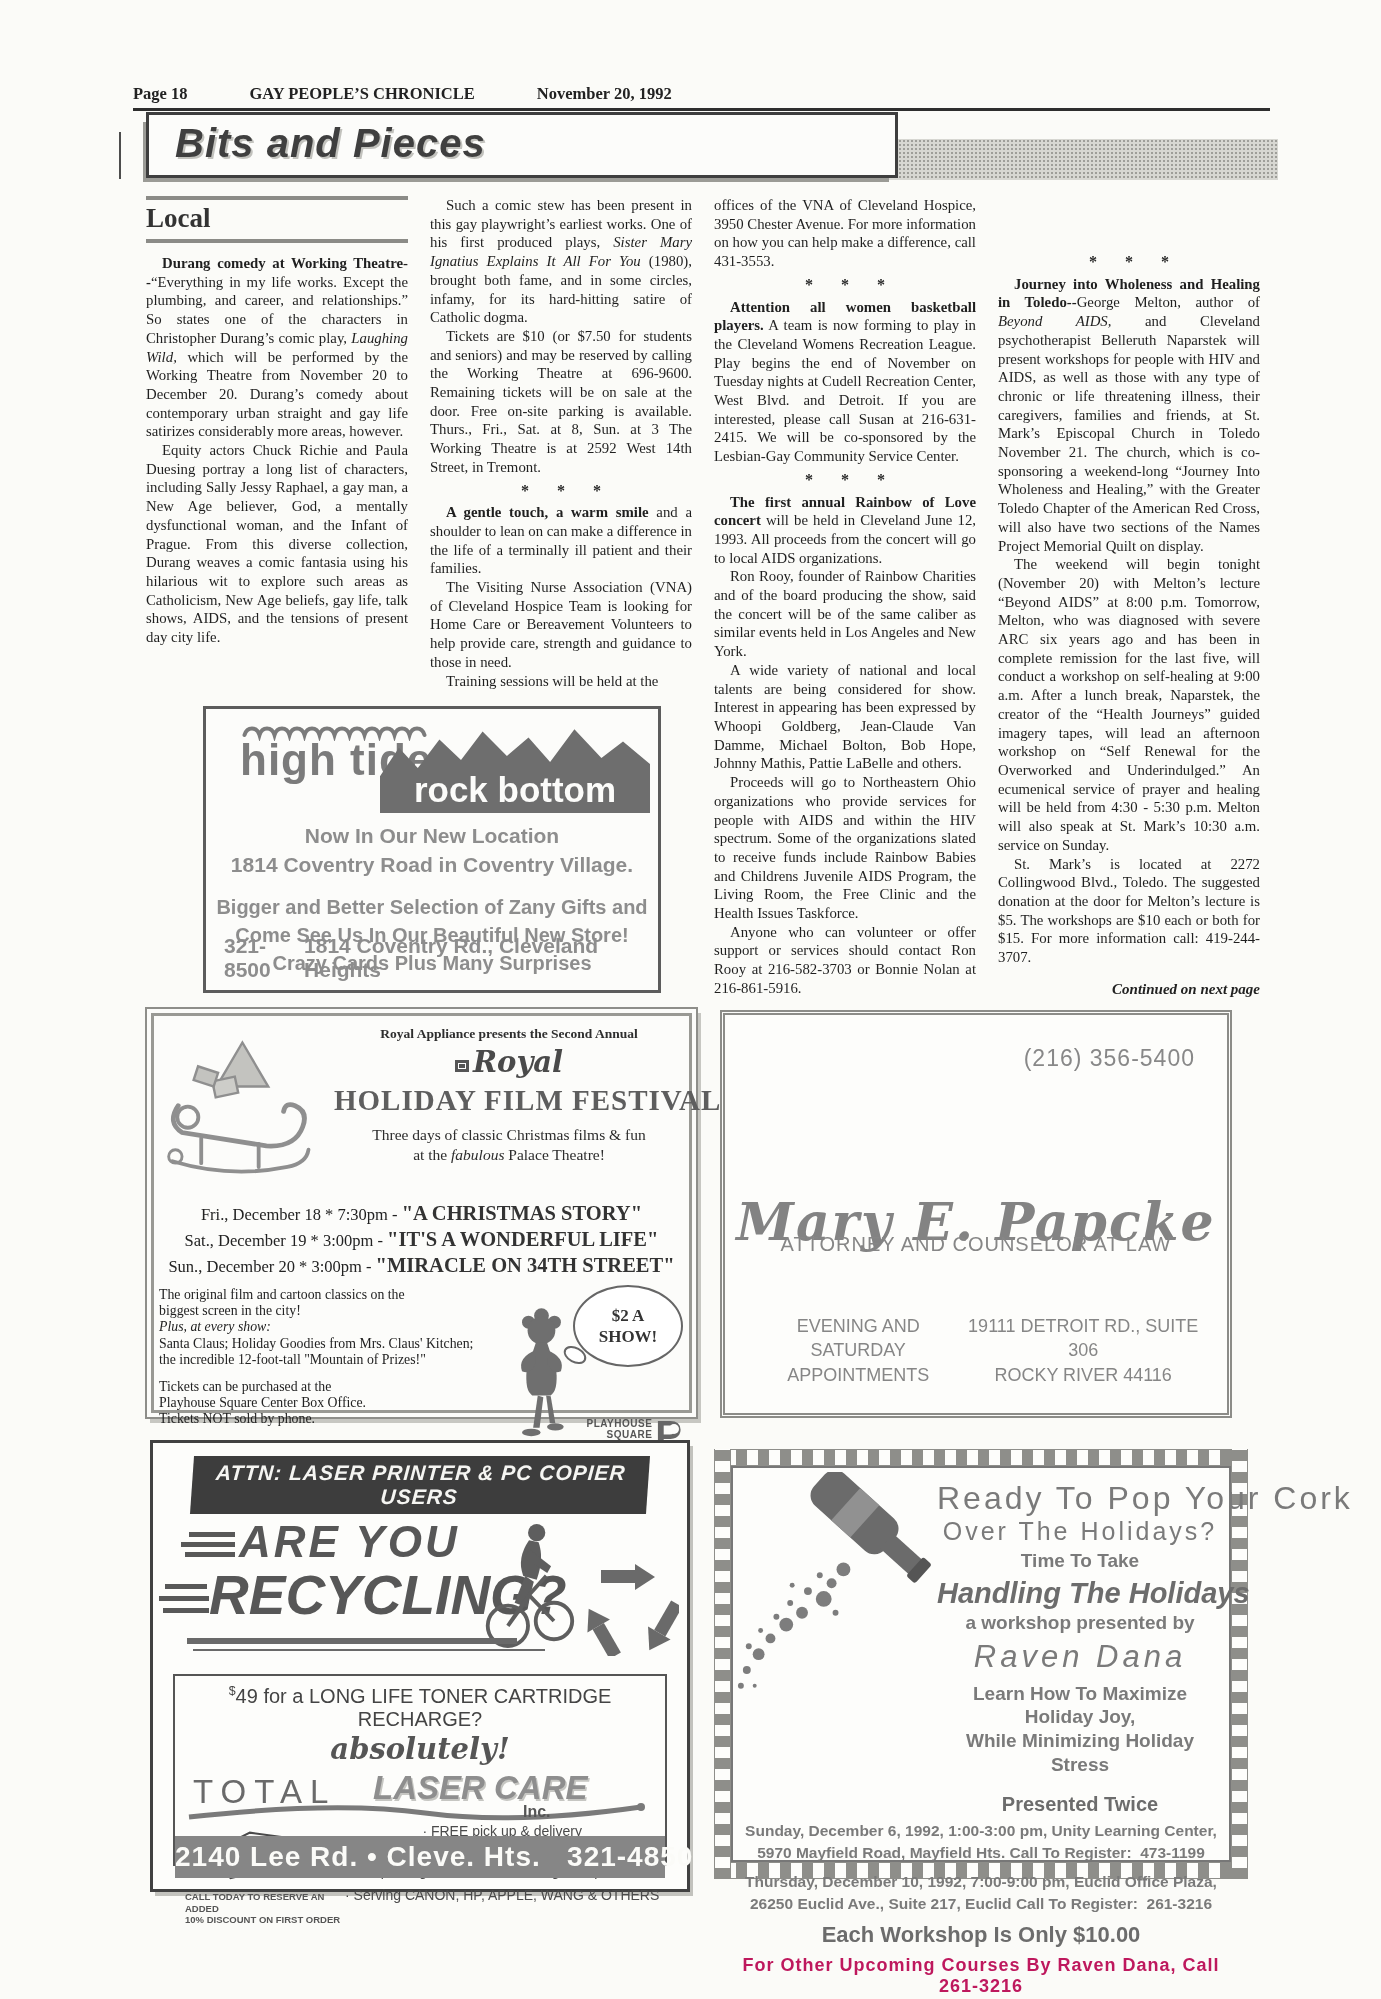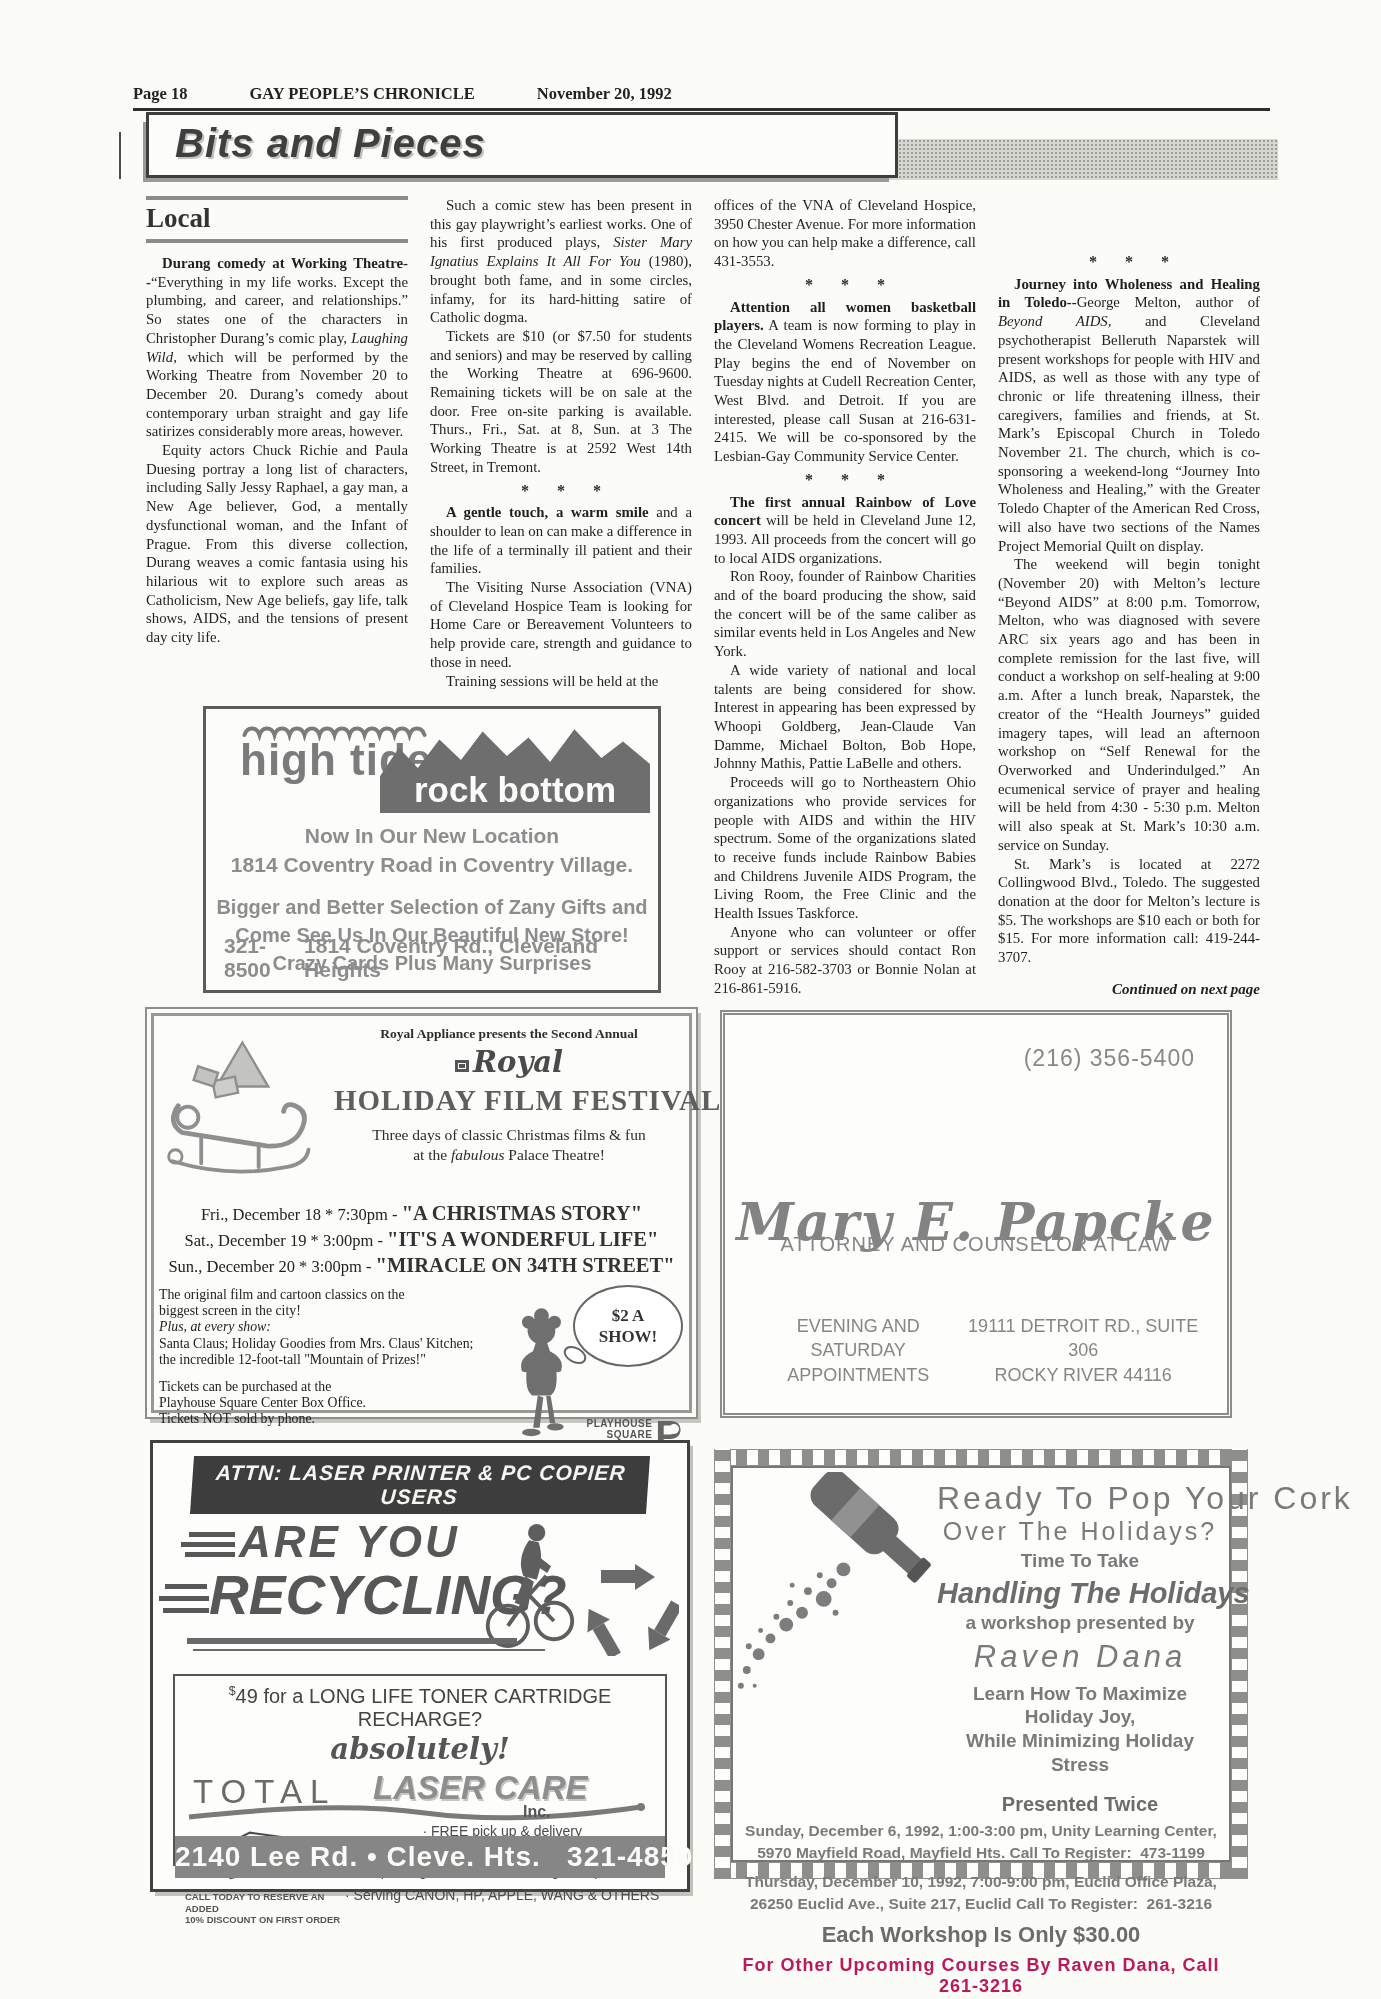--- a/index.html
+++ b/index.html
@@ -443,18 +443,18 @@
         </div>
         <div class="rv-twice">Presented Twice</div>
       </div>
       <div class="rv-sessions">
         <div>Sunday, December 6, 1992, 1:00-3:00 pm, Unity Learning Center,</div>
         <div>5970 Mayfield Road, Mayfield Hts. Call To Register:  473-1199</div>
         <div class="rv-gap"></div>
         <div>Thursday, December 10, 1992, 7:00-9:00 pm, Euclid Office Plaza,</div>
         <div>26250 Euclid Ave., Suite 217, Euclid Call To Register:  261-3216</div>
       </div>
-      <div class="rv-price">Each Workshop Is Only $30.00</div>
+      <div class="rv-price">Each Workshop Is Only $10.00</div>
       <div class="rv-footer">For Other Upcoming Courses By Raven Dana, Call 261-3216</div>
     </div>
   </div>
 
 </div>
 
 </body></html>

